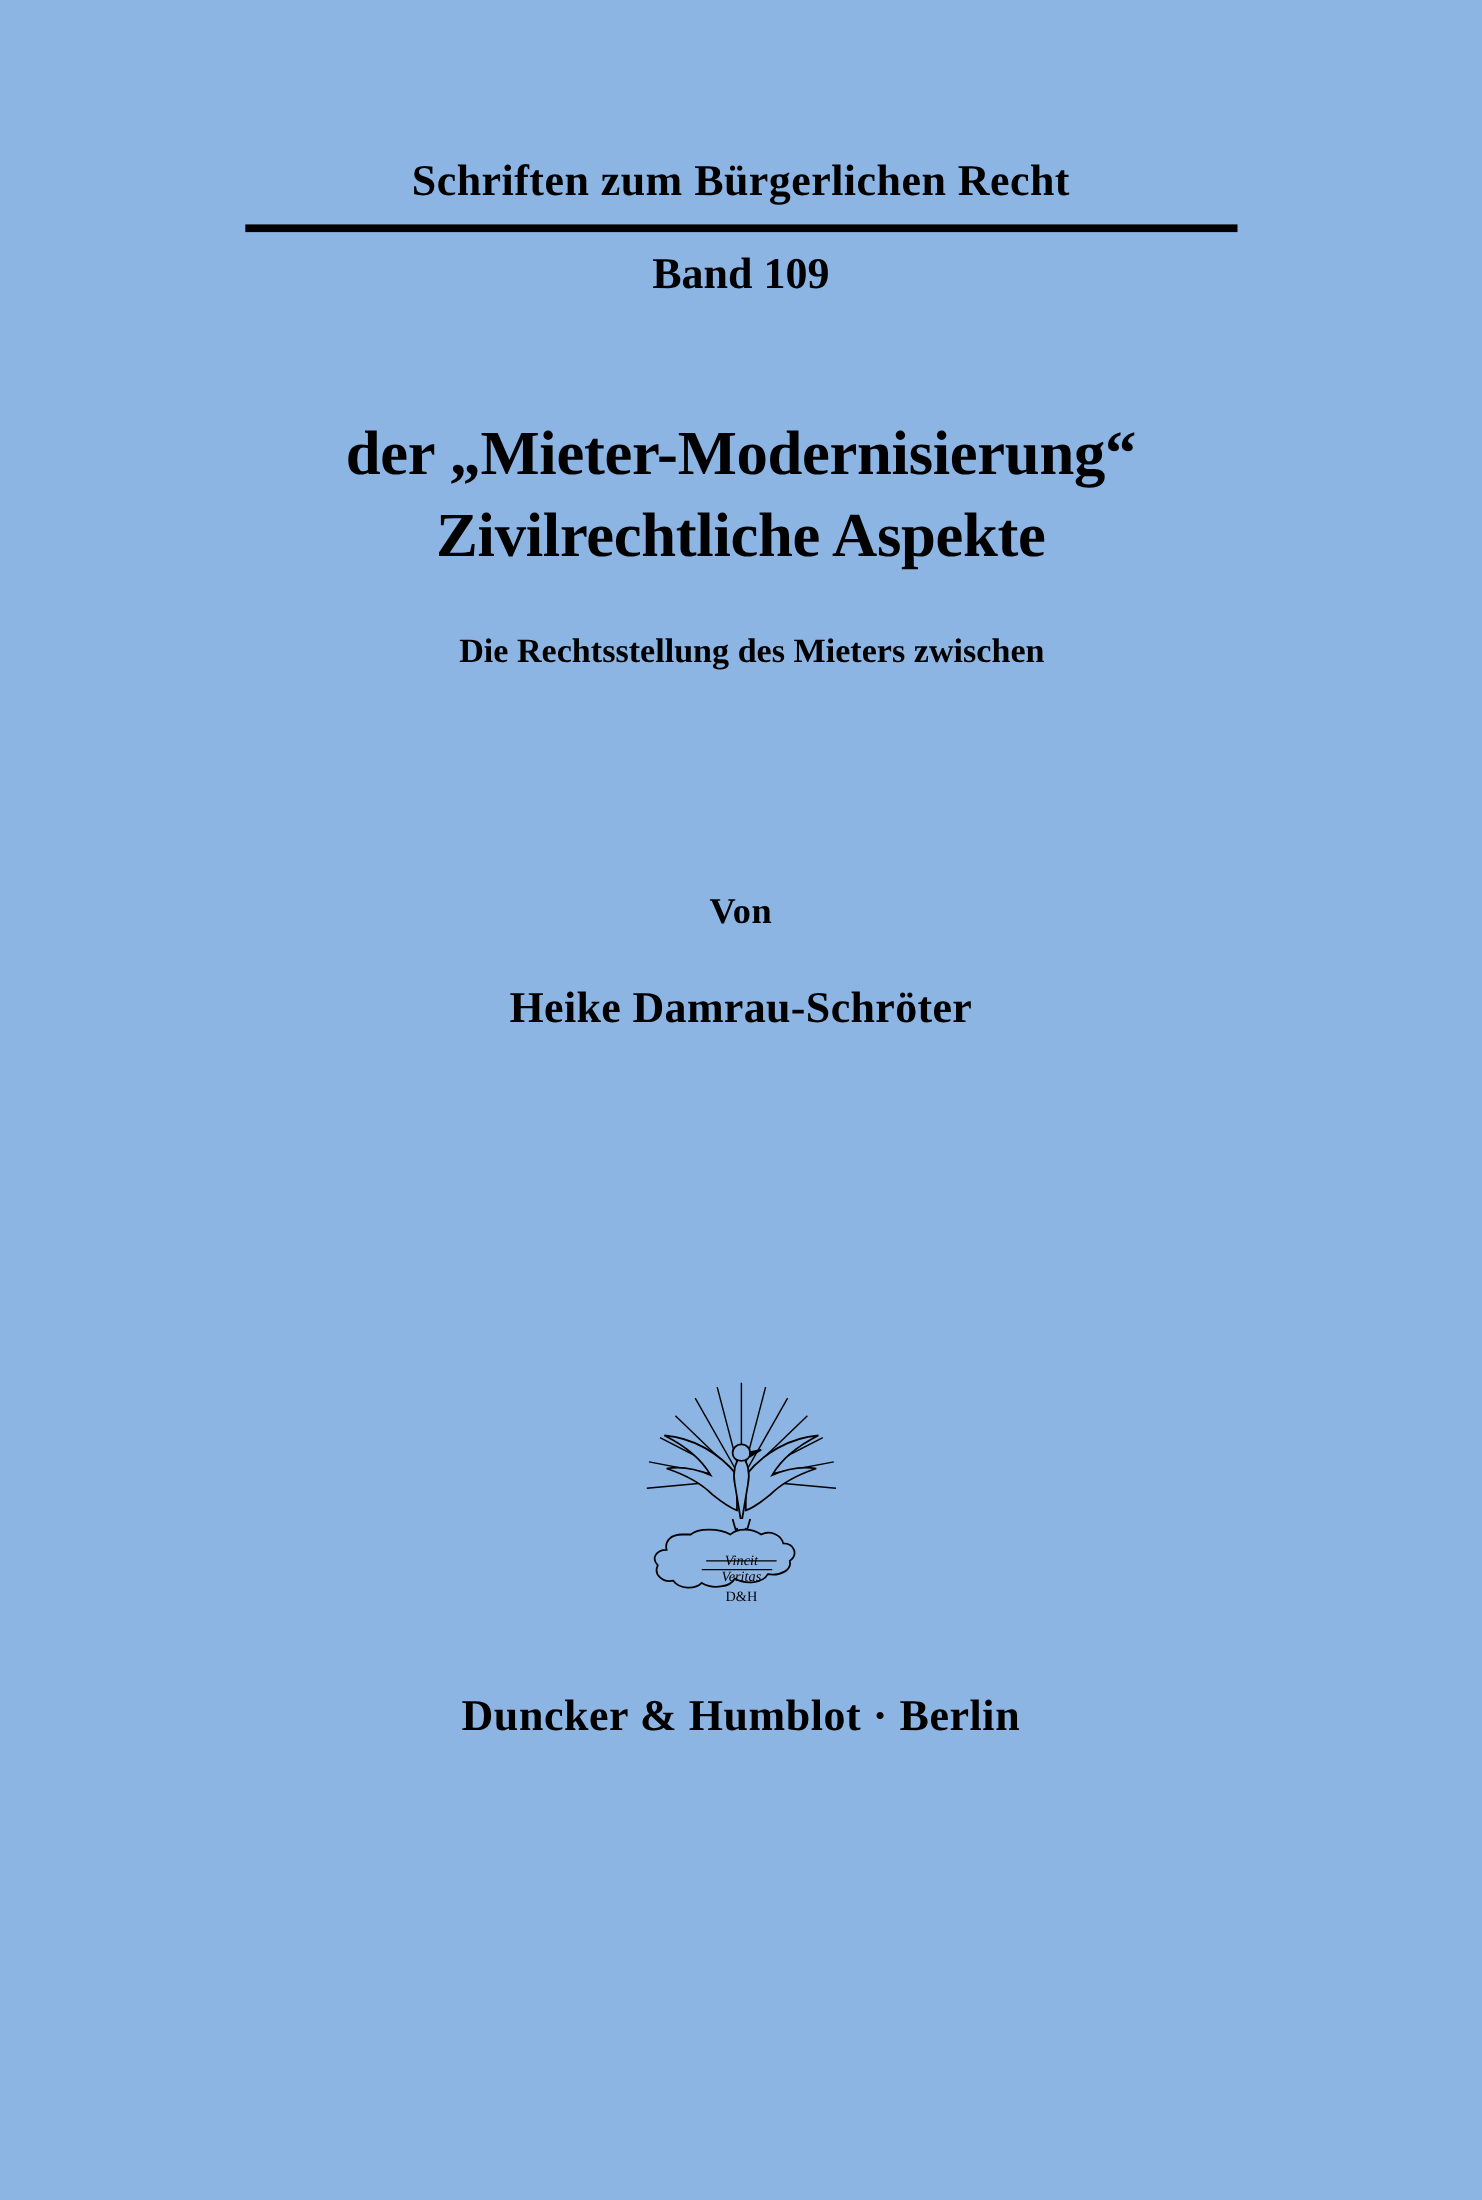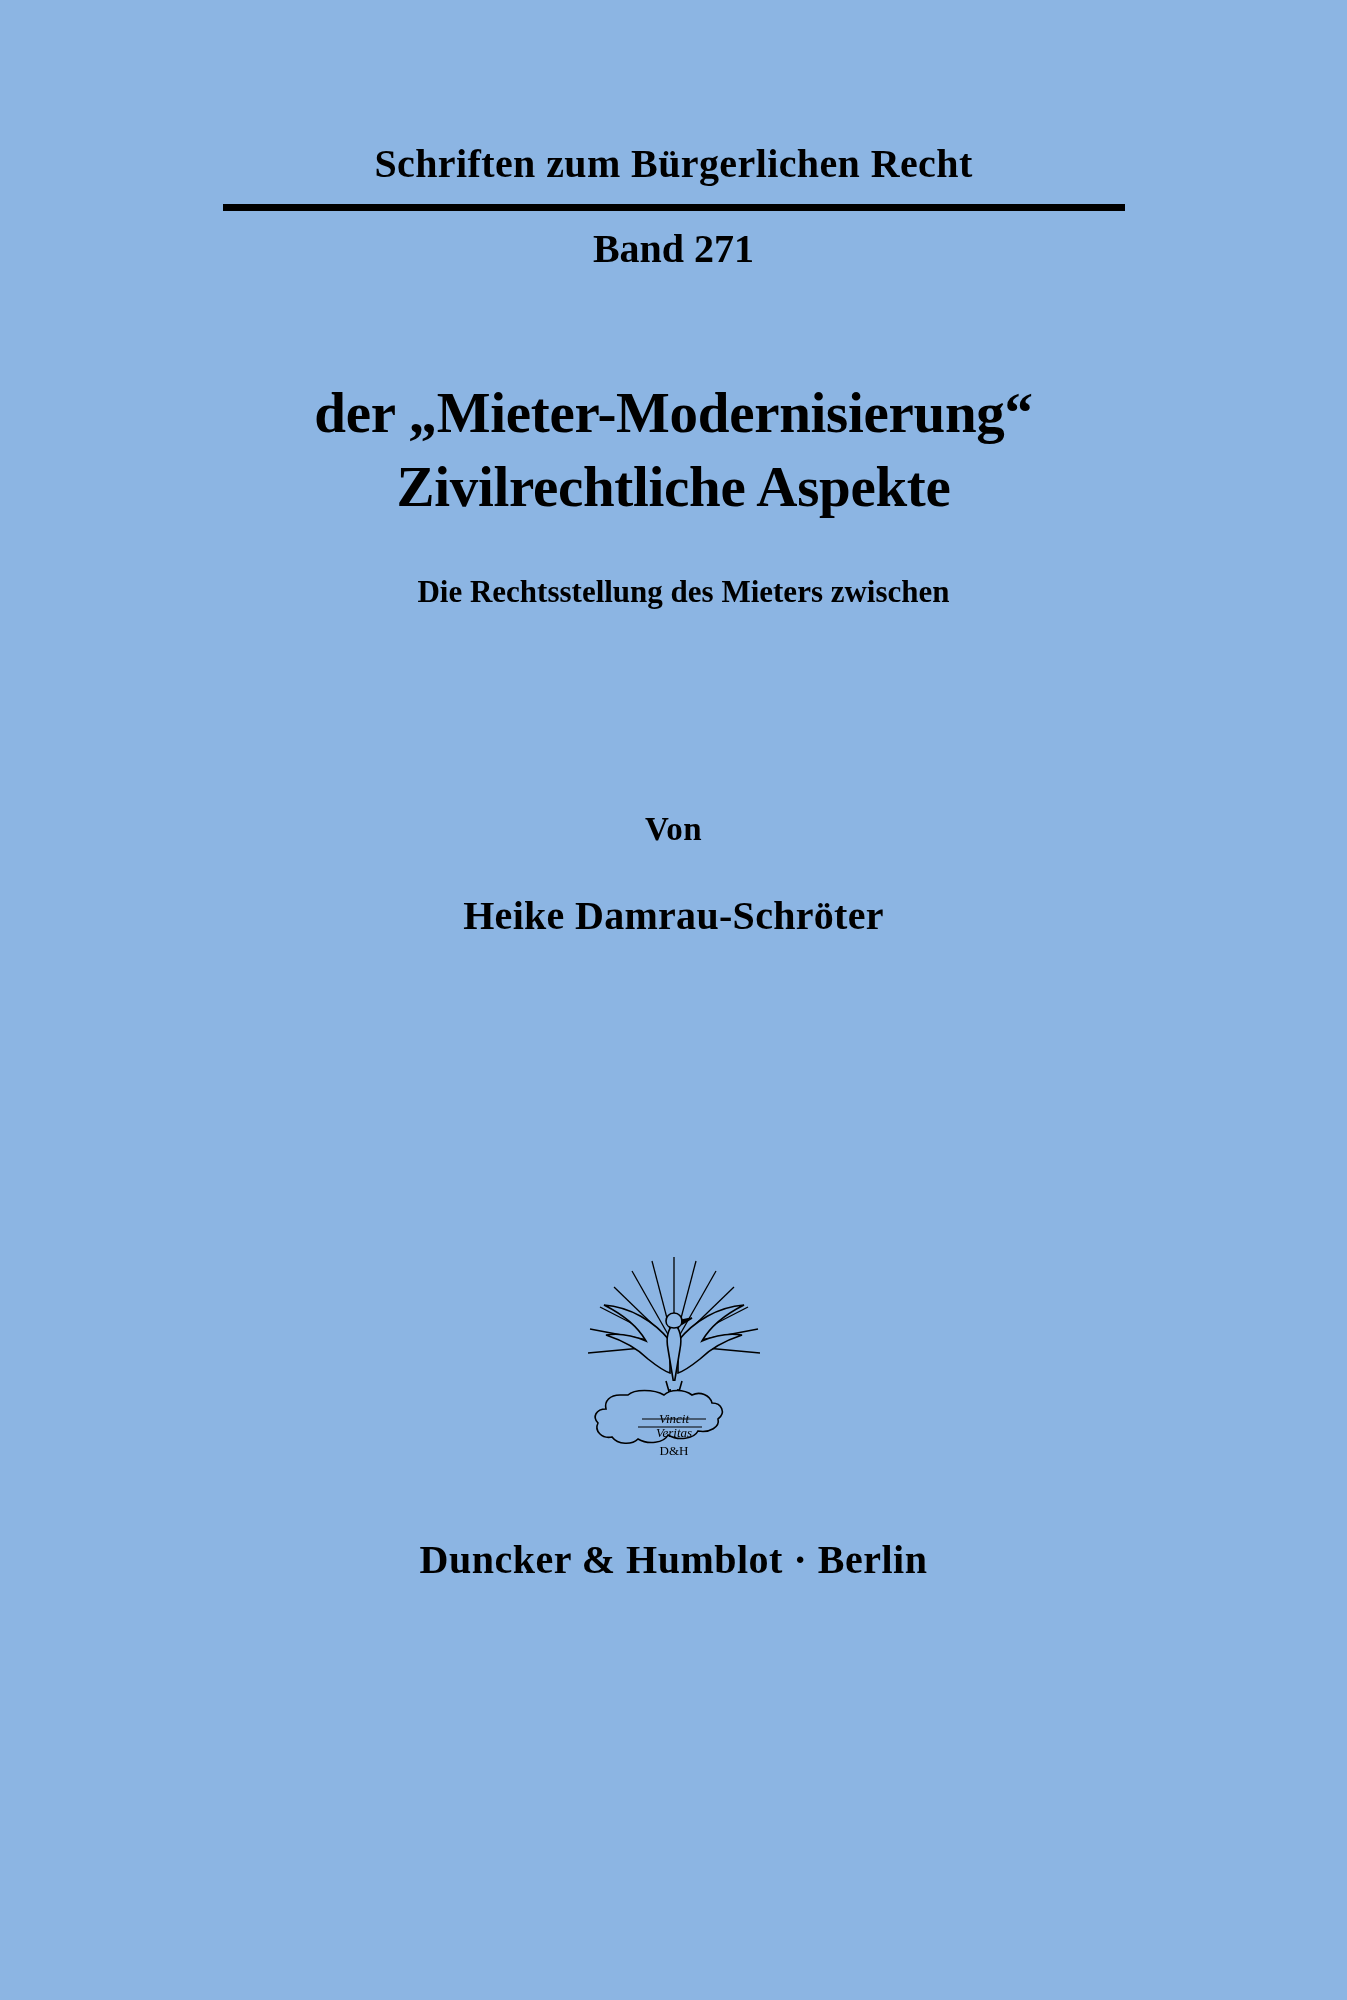--- a/index.html
+++ b/index.html
@@ -103,21 +103,21 @@
   }
 </style>
 </head>
 <body>
 
 <div class="cover">
 
   <div class="series-block">
     <div class="series-title">Schriften zum Bürgerlichen Recht</div>
     <div class="series-rule"></div>
-    <div class="series-volume">Band 271</div>
+    <div class="series-volume">Band 109</div>
   </div>
 
   <div class="title-block">
     <div class="main-title-line">der „Mieter-Modernisierung“</div>
     <div class="main-title-line">Zivilrechtliche Aspekte</div>
   </div>
 
   <div class="subtitle-block">
     <div class="subtitle-line">Die Rechtsstellung des Mieters zwischen</div>
   </div>

